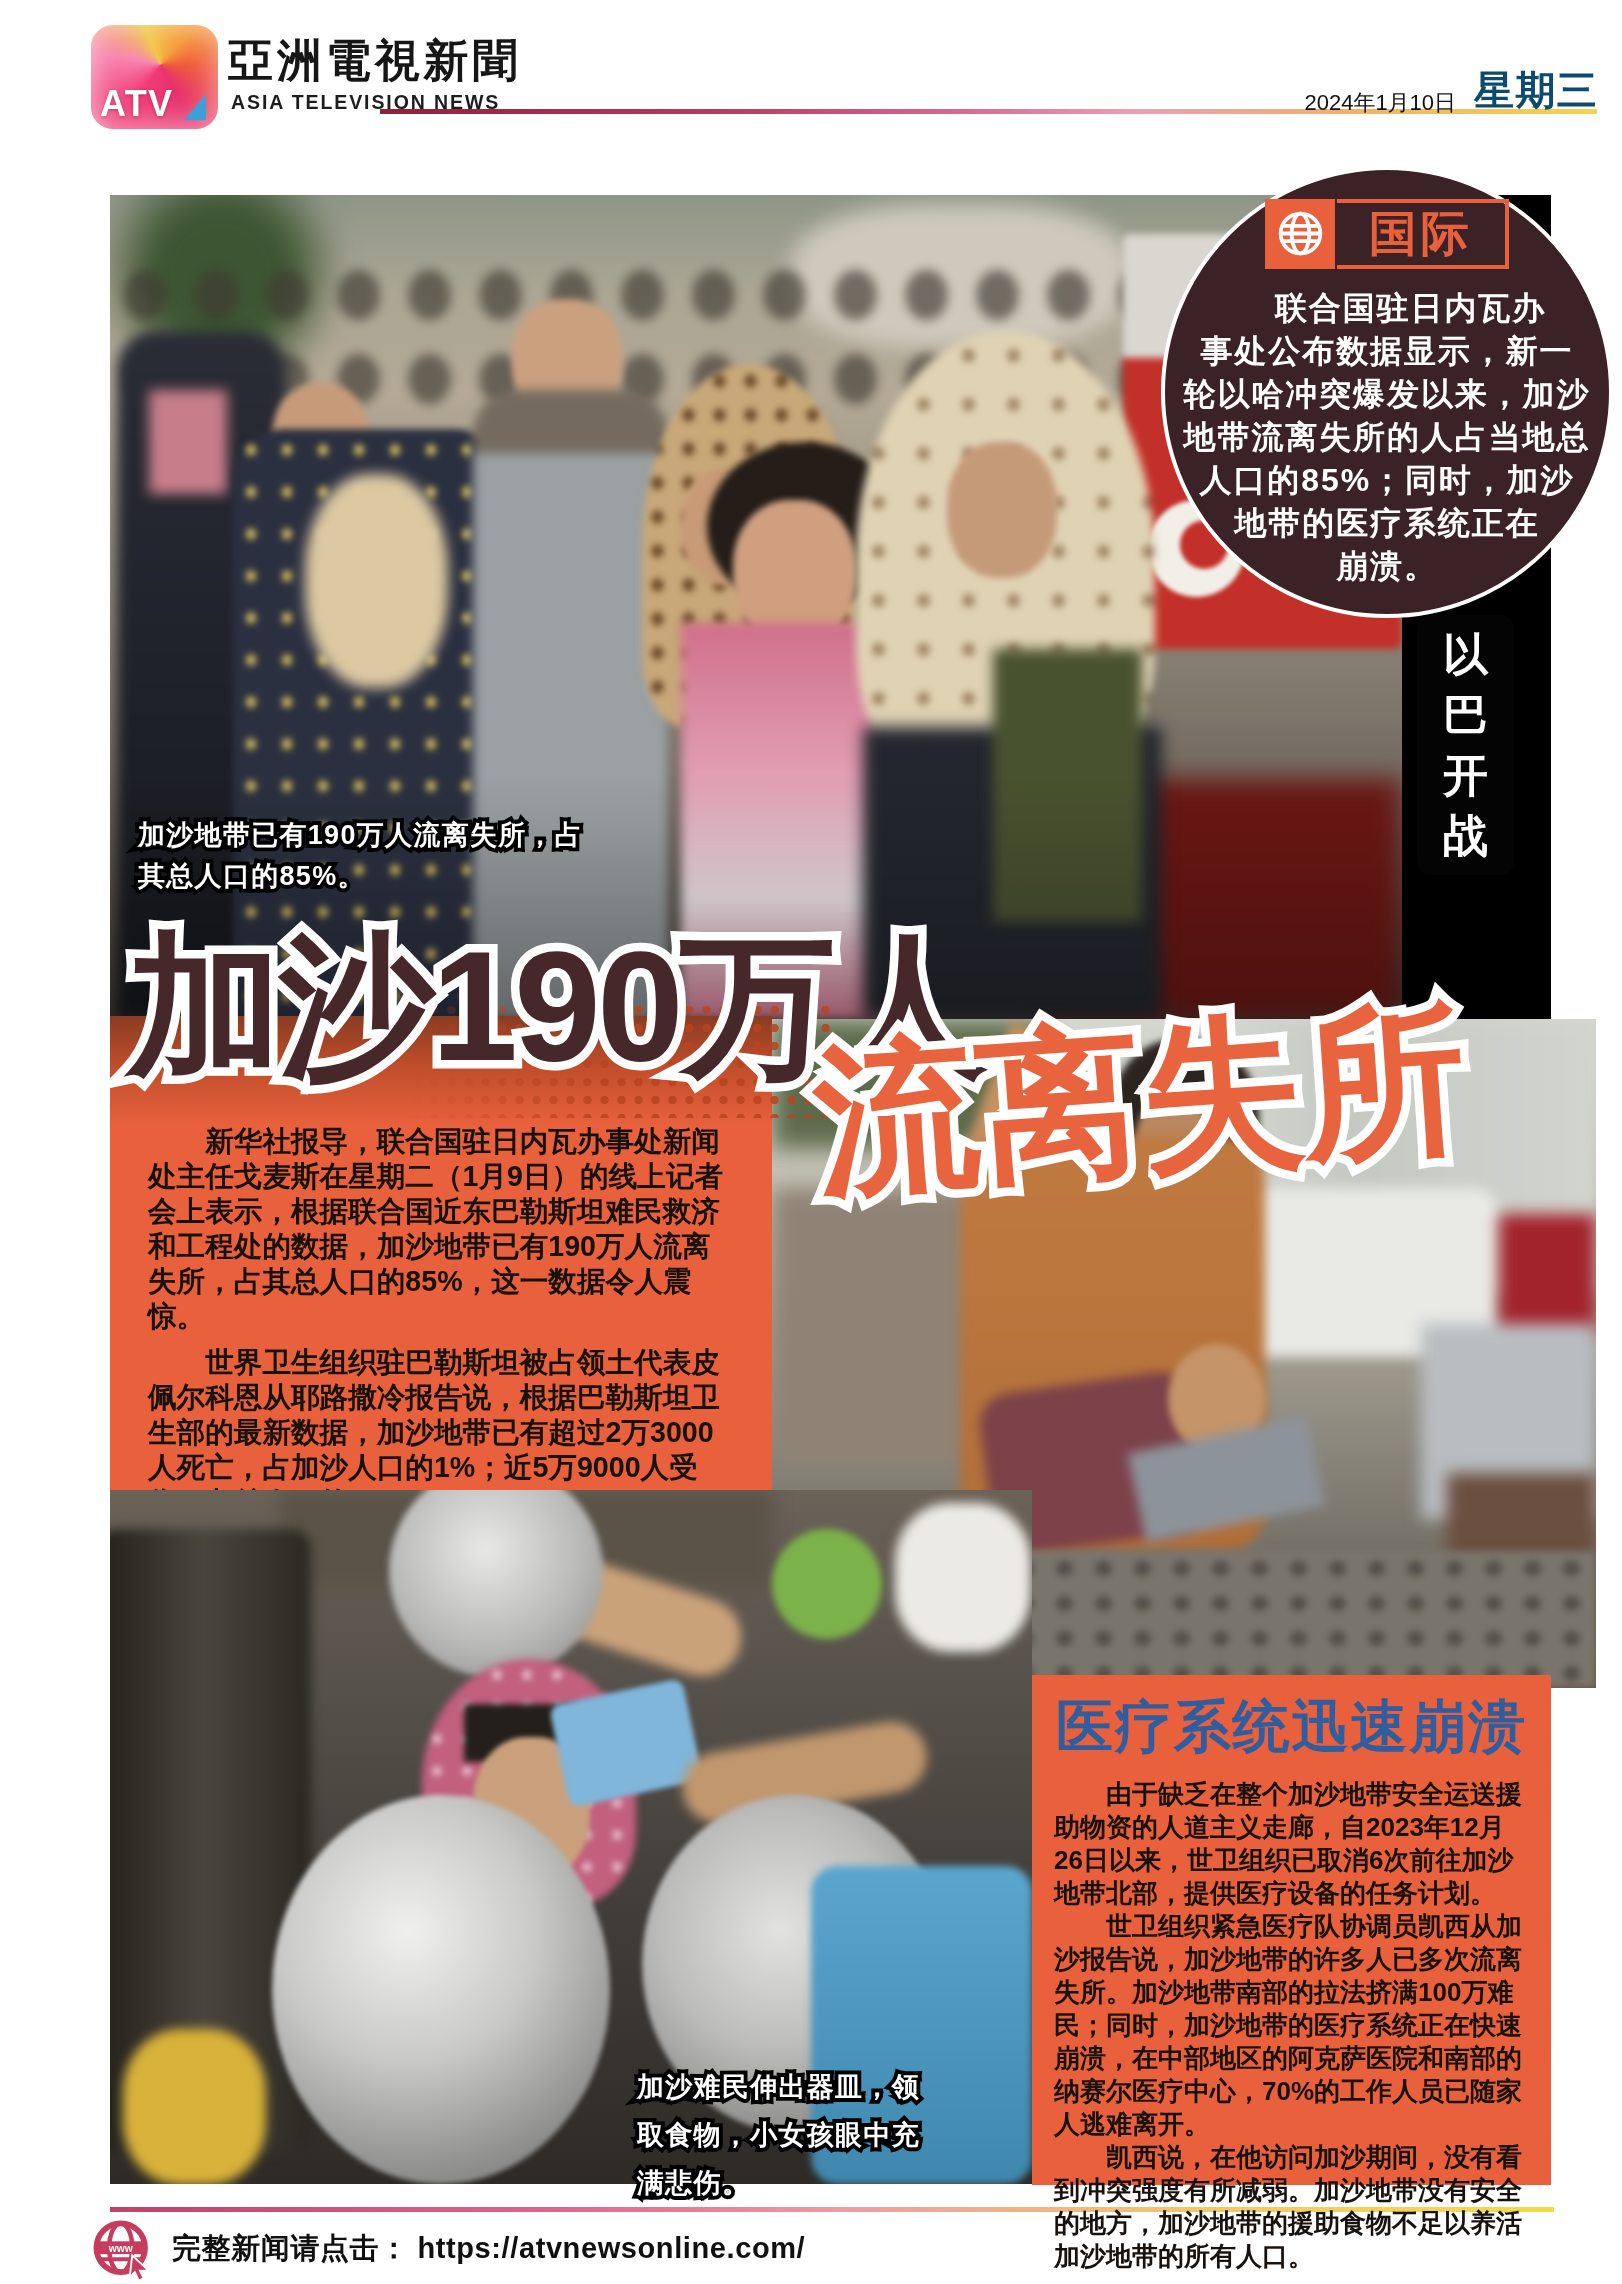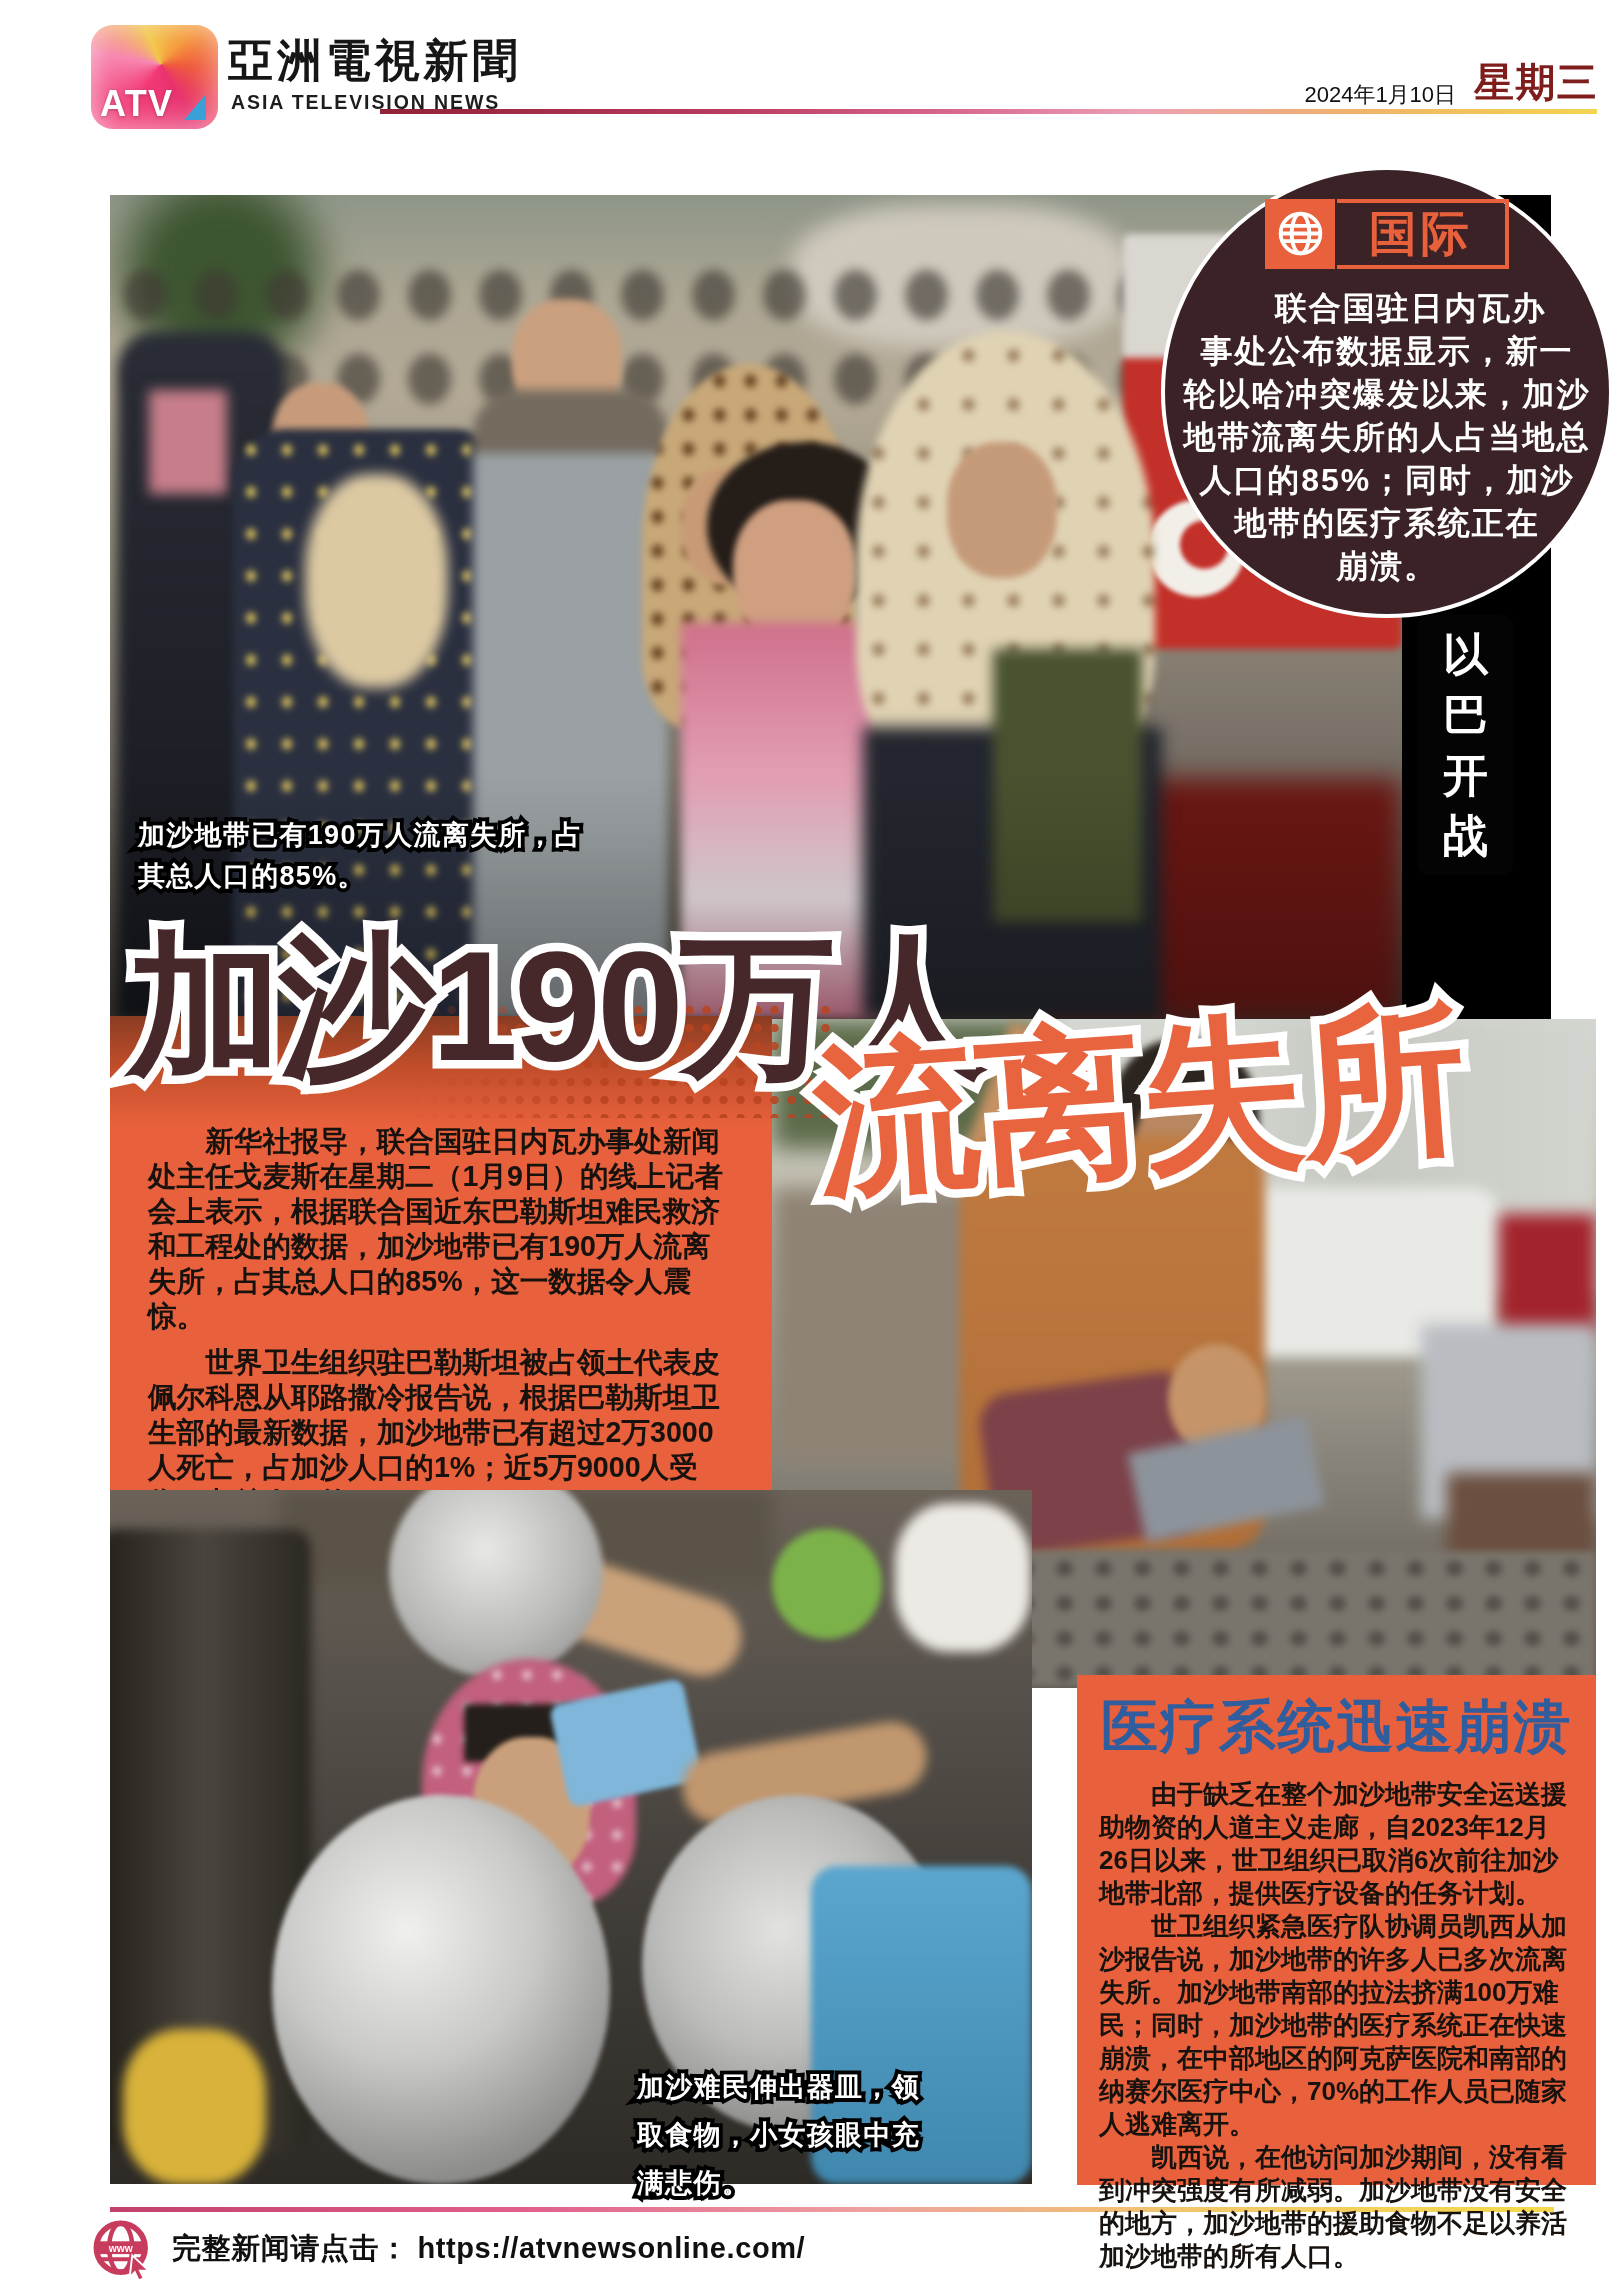--- a/index.html
+++ b/index.html
@@ -17,21 +17,21 @@
     overflow:hidden;
   }
   .logo-tri{position:absolute;right:11.7px;bottom:9px;width:0;height:0;border-left:22px solid transparent;border-bottom:26px solid #3aa0d8;}
   .logo-abbr{position:absolute;left:9px;bottom:3.9px;color:#fff;font-size:36px;font-weight:800;letter-spacing:1.3px;text-shadow:0 1.3px 3.9px rgba(0,0,0,.25);}
   .brand-cn{left:228px;top:31px;font-size:45px;font-weight:900;color:#161616;letter-spacing:3.9px;}
   .brand-en{left:231px;top:91px;font-size:19.5px;font-weight:800;color:#1d1d1d;letter-spacing:1.9px;}
   .header-line{left:380px;top:109px;width:1217px;height:4.5px;
     background:linear-gradient(90deg,#8f2138,#b93b5e 28%,#d96a90 48%,#ec9fb4 62%,#f0b26a 80%,#f3d44f 100%);}
   .dateblock{left:1259px;top:55px;width:339px;display:flex;align-items:flex-end;justify-content:flex-end;gap:18px;}
   .date-txt{font-size:22px;color:#111;font-weight:500;}
-  .weekday-txt{font-size:40px;color:#7f1d1d;font-weight:900;letter-spacing:1.3px;}
+  .weekday-txt{font-size:40px;color:#0c4a6e;font-weight:900;letter-spacing:1.3px;margin-top:8px;}
   
   .photo{position:absolute;overflow:hidden;}
   .photo1{left:110px;top:195px;width:1292px;height:824px;
     background:linear-gradient(180deg,#8e9688 0%,#aca694 12%,#b3a996 24%,#97917e 42%,#7c746a 64%,#5d564c 84%,#403a33 100%);}
   .photo2{left:772px;top:1019px;width:824px;height:669px;
     background:linear-gradient(180deg,#d5d8d2,#c3c0b2 25%,#a8a294 45%,#8a857b 65%,#6e6960 85%,#55514a);z-index:1;}
   .photo3{left:110px;top:1490px;width:922px;height:694px;
     background:linear-gradient(180deg,#6b6258,#55504a 30%,#403c37 62%,#2e2b27);z-index:2;}
   .blackstrip{left:1402px;top:195px;width:149px;height:824px;background:#000;}
   
@@ -64,21 +64,21 @@
     -webkit-mask-image:linear-gradient(90deg,transparent,#000 45%);mask-image:linear-gradient(90deg,transparent,#000 45%);
     opacity:.85;}
   .headline-main{left:127px;top:903px;z-index:5;font-size:156px;font-weight:900;color:#46282a;letter-spacing:-3.9px;--oc:#fff;--ow:17px;white-space:nowrap;}
   .headline-accent{left:823px;top:804px;z-index:5;font-size:164px;font-weight:900;color:#e8643f;letter-spacing:-1.3px;--oc:#fff;--ow:17px;transform:rotate(-4deg);transform-origin:left bottom;white-space:nowrap;}
   
   .lead-box{left:110px;top:1016px;width:662px;height:474px;z-index:1;
     background:linear-gradient(180deg,#8a3c22 0px,#c24e2b 52px,#e8613c 110px,#e8613c 100%);
     padding:97px 27px 0 27px;box-sizing:border-box;}
   .lead-box p{margin:11px;font-size:28.6px;line-height:35px;font-weight:700;color:#17120e;text-indent:2em;letter-spacing:0px;}
   
-  .med-panel{left:1077px;top:1675px;width:519px;height:510px;background:#e8613c;z-index:3;
+  .med-panel{left:1032px;top:1675px;width:519px;height:510px;background:#e8613c;z-index:3;
     padding:10.4px 22px 0 22px;box-sizing:border-box;}
   .med-heading{font-size:57px;font-weight:900;color:#2f5d9e;text-align:center;letter-spacing:1.9px;margin:3.9px 0 11.7px 0;}
   .med-panel p{margin:0;font-size:26px;line-height:33px;font-weight:700;color:#17120e;text-indent:2em;}
   
   .footer-line{left:110px;top:2207px;width:1444px;height:5.2px;
     background:linear-gradient(90deg,#c2416b,#e0628d 30%,#eda0a0 52%,#f2c76a 75%,#f5d94a 100%);}
   .footer-icon{left:90px;top:2217px;width:64px;height:64px;}
   .footer-txt{left:172px;top:2229px;font-size:29px;font-weight:700;color:#101010;letter-spacing:0.6px;}
 </style>
 </head>

